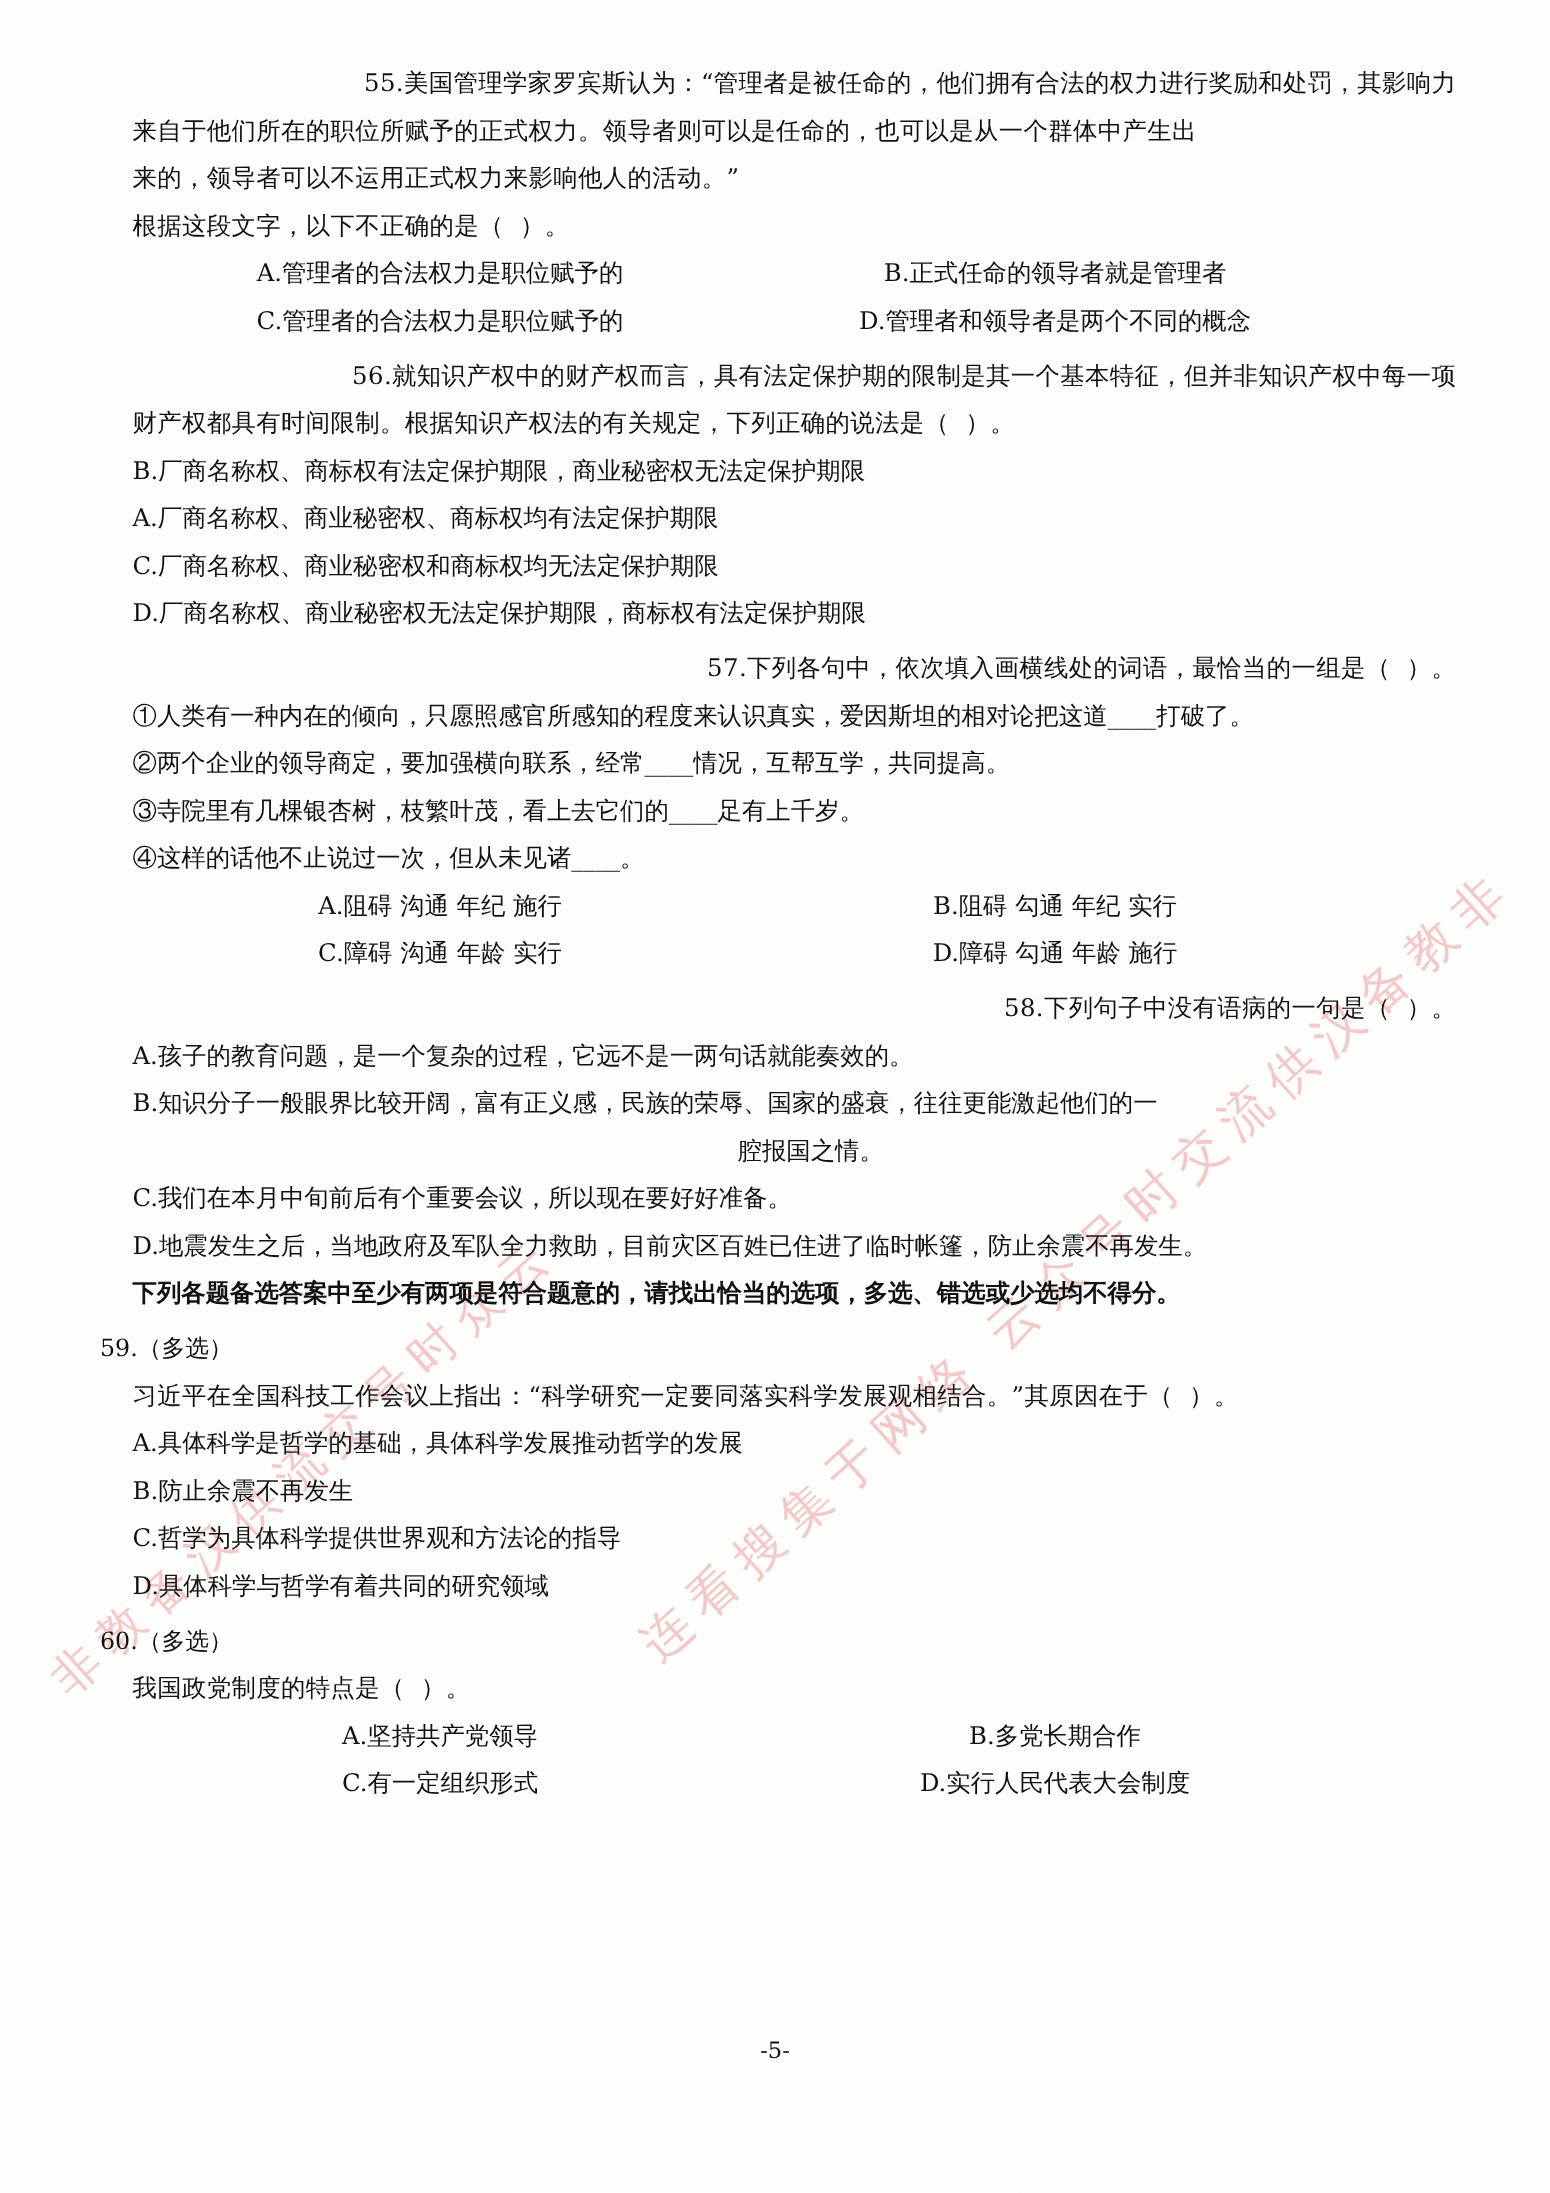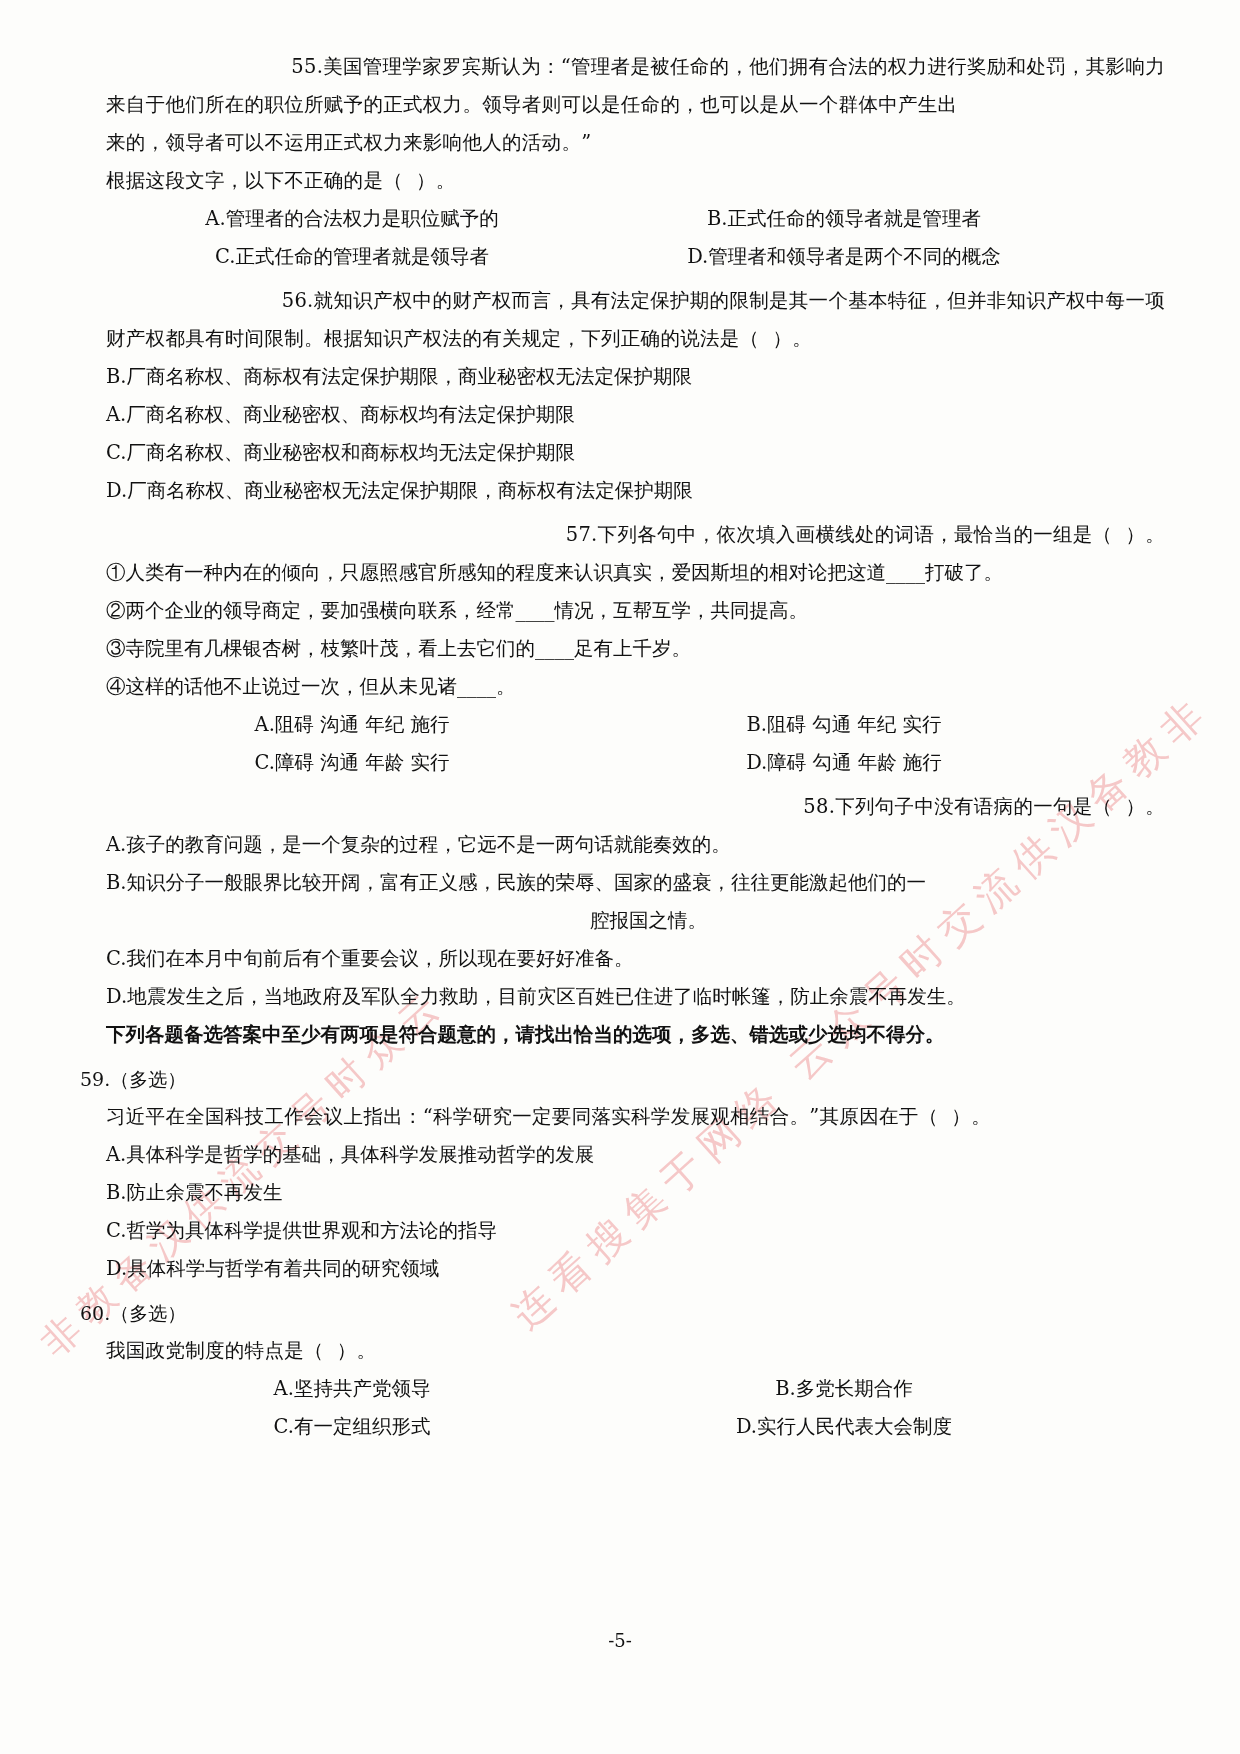--- a/index.html
+++ b/index.html
@@ -130,21 +130,21 @@
     <div class="q">
       <div class="q-line q-head">55.美国管理学家罗宾斯认为：“管理者是被任命的，他们拥有合法的权力进行奖励和处罚，其影响力</div>
       <div class="q-line hang">来自于他们所在的职位所赋予的正式权力。领导者则可以是任命的，也可以是从一个群体中产生出</div>
       <div class="q-line hang">来的，领导者可以不运用正式权力来影响他人的活动。”</div>
       <div class="q-line hang">根据这段文字，以下不正确的是（  ）。</div>
       <div class="opt-row">
         <span class="opt-col">A.管理者的合法权力是职位赋予的</span>
         <span class="opt-col">B.正式任命的领导者就是管理者</span>
       </div>
       <div class="opt-row">
-        <span class="opt-col">C.正式任命的管理者就是领导者</span>
+        <span class="opt-col">C.管理者的合法权力是职位赋予的</span>
         <span class="opt-col">D.管理者和领导者是两个不同的概念</span>
       </div>
     </div>
 
     <div class="q">
       <div class="q-line q-head">56.就知识产权中的财产权而言，具有法定保护期的限制是其一个基本特征，但并非知识产权中每一项</div>
       <div class="q-line hang">财产权都具有时间限制。根据知识产权法的有关规定，下列正确的说法是（  ）。</div>
       <div class="opt-single">B.厂商名称权、商标权有法定保护期限，商业秘密权无法定保护期限</div>
       <div class="opt-single">A.厂商名称权、商业秘密权、商标权均有法定保护期限</div>
       <div class="opt-single">C.厂商名称权、商业秘密权和商标权均无法定保护期限</div>

